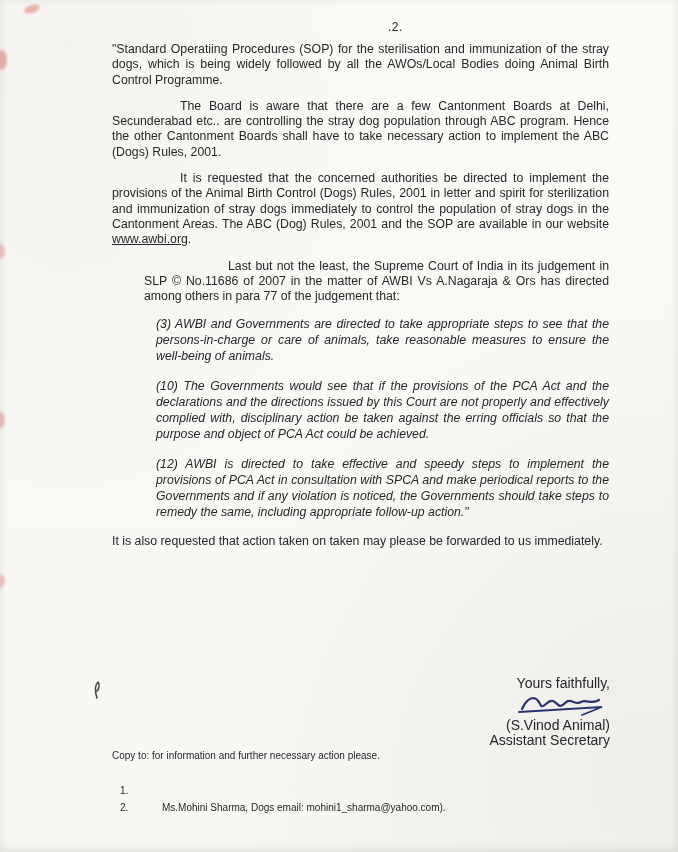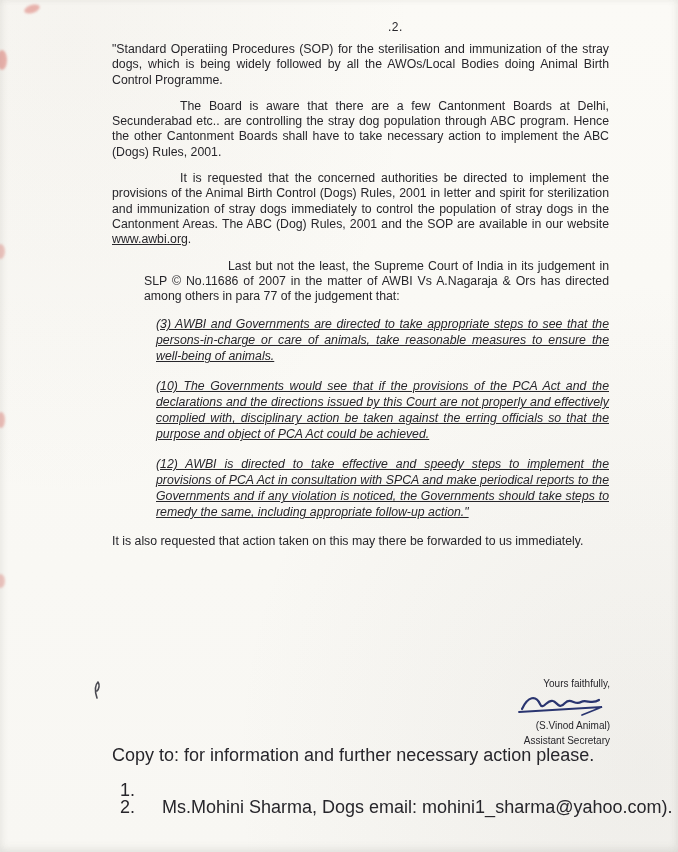--- a/index.html
+++ b/index.html
@@ -28,33 +28,32 @@
     font-size: 12.3px; line-height: 15.3px;
     text-align: justify;
   }
   .para { margin: 0 0 11px 0; }
   .indent { text-indent: 68px; }
   .indent2 { text-indent: 84px; margin-left: 32px; }
   .quote {
     margin: 12px 0 14px 44px;
     font-style: italic;
     line-height: 16px;
-    text-decoration: underline;
   }
   .closing { margin-top: 3px; text-align: left; }
   .weblink { color: inherit; text-decoration: underline; cursor: pointer; }
   .sig {
     position: absolute; right: 68px; top: 676px;
     text-align: right;
-    font-size: 10px; line-height: 15px;
+    font-size: 14px; line-height: 15px;
   }
   .sig-scrawl { display: block; margin: 1px 2px 0 auto; }
   .copy {
     position: absolute; left: 112px; top: 748px;
-    font-size: 18px; line-height: 15px;
+    font-size: 10px; line-height: 15px;
   }
   .copy-head { margin-bottom: 20px; }
   .copy-item { display: flex; padding-left: 8px; margin-bottom: 2px; }
   .copy-item .num { width: 42px; flex: 0 0 42px; }
   .artifact {
     position: absolute; border-radius: 50%;
     background: #d4574e; opacity: 0.42; filter: blur(1.2px);
   }
   .a1 { left: 24px; top: 5px;  width: 16px; height: 8px;  transform: rotate(-18deg); }
   .a2 { left: -3px; top: 50px; width: 10px; height: 20px; }
@@ -71,21 +70,21 @@
   <div class="pagenum">.2.</div>
 
   <div class="content">
     <p class="para">"Standard Operatiing Procedures (SOP) for the sterilisation and immunization of the stray dogs, which is being widely followed by all the AWOs/Local Bodies doing Animal Birth Control Programme.</p>
     <p class="para indent">The Board is aware that there are a few Cantonment Boards at Delhi, Secunderabad etc.. are controlling the stray dog population through ABC program. Hence the other Cantonment Boards shall have to take necessary action to implement the ABC (Dogs) Rules, 2001.</p>
     <p class="para indent"><span>It is requested that the concerned authorities be directed to implement the provisions of the Animal Birth Control (Dogs) Rules, 2001 in letter and spirit for sterilization and immunization of stray dogs immediately to control the population of stray dogs in the Cantonment Areas. The ABC (Dog) Rules, 2001 and the SOP are available in our website </span><a class="weblink" href="#">www.awbi.org</a><span>.</span></p>
     <p class="para indent2">Last but not the least, the Supreme Court of India in its judgement in SLP © No.11686 of 2007 in the matter of AWBI Vs A.Nagaraja &amp; Ors has directed among others in para 77 of the judgement that:</p>
     <p class="quote">(3) AWBI and Governments are directed to take appropriate steps to see that the persons-in-charge or care of animals, take reasonable measures to ensure the well-being of animals.</p>
     <p class="quote">(10) The Governments would see that if the provisions of the PCA Act and the declarations and the directions issued by this Court are not properly and effectively complied with, disciplinary action be taken against the erring officials so that the purpose and object of PCA Act could be achieved.</p>
     <p class="quote">(12) AWBI is directed to take effective and speedy steps to implement the provisions of PCA Act in consultation with SPCA and make periodical reports to the Governments and if any violation is noticed, the Governments should take steps to remedy the same, including appropriate follow-up action."</p>
-    <p class="para closing">It is also requested that action taken on this may there be forwarded to us immediately.</p>
+    <p class="para closing">It is also requested that action taken on taken may please be forwarded to us immediately.</p>
   </div>
 
   <div class="sig">
     <div>Yours faithfully,</div>
     <svg class="sig-scrawl" width="92" height="26" viewBox="0 0 92 26">
       <path d="M6 17 C12 4, 20 3, 24 12 C27 19, 31 7, 37 9 C41 10, 43 18, 49 11 C55 5, 59 14, 65 10 C70 7, 76 13, 83 8" fill="none" stroke="#2a3570" stroke-width="2.2" stroke-linecap="round"></path>
       <path d="M3 20 L86 15 L66 23" fill="none" stroke="#2a3570" stroke-width="1.8" stroke-linecap="round"></path>
     </svg>
     <div>(S.Vinod Animal)</div>
     <div>Assistant Secretary</div>

